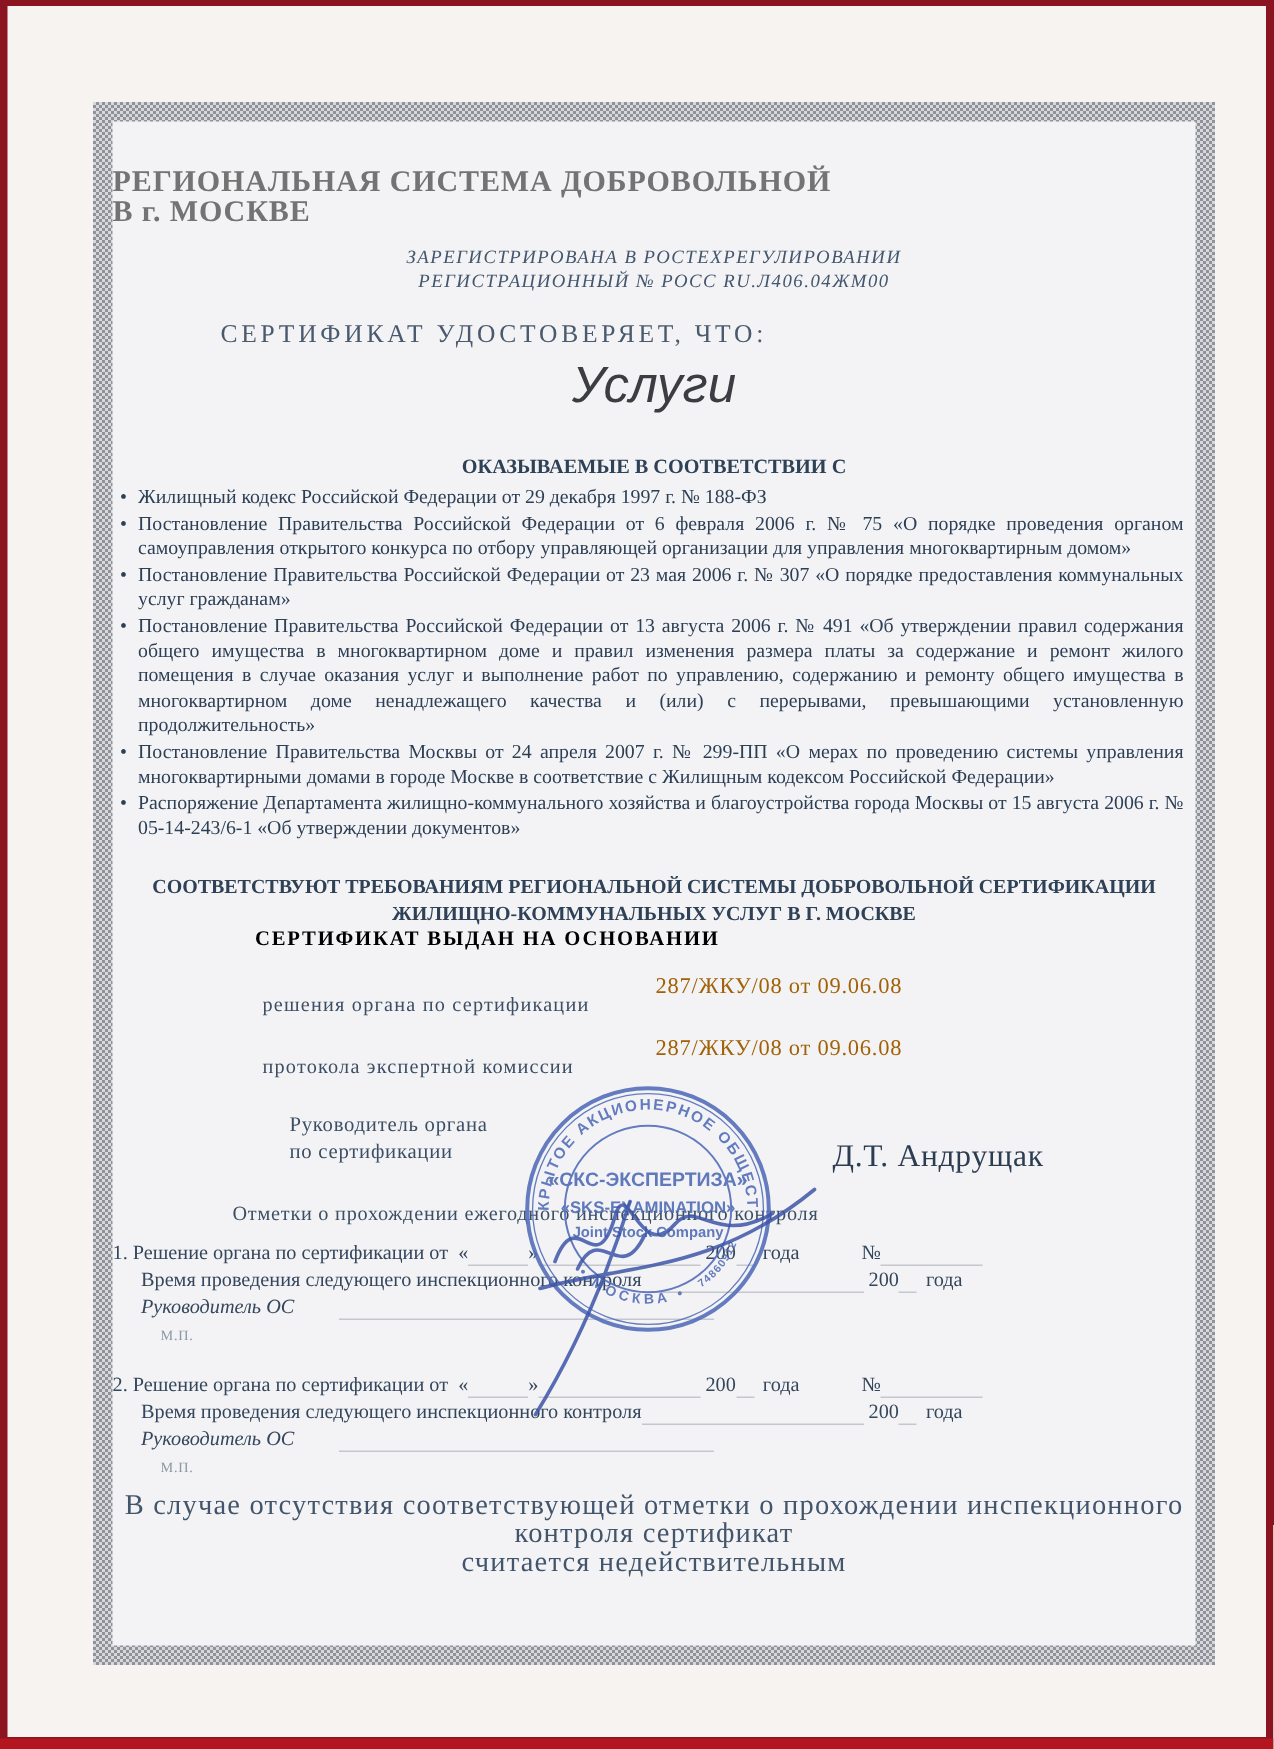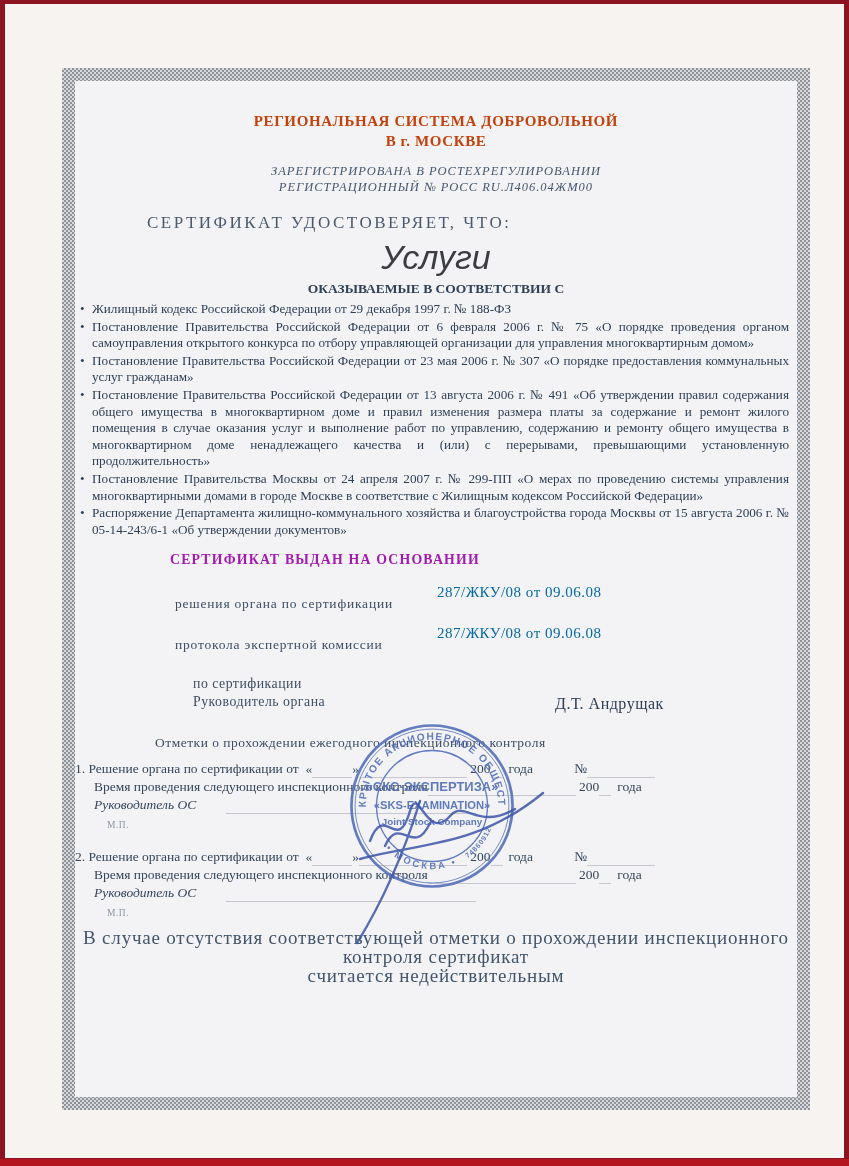--- a/index.html
+++ b/index.html
@@ -9,53 +9,53 @@
   .page-bottom-strip { position:absolute; left:0; bottom:0; width:100%; height:7px; background:#b3161f; }
   .paper { position:absolute; left:5px; top:4px; right:5px; bottom:8px; background:#f7f3f0; }
 
   .frame { position:absolute; left:57px; top:64px; width:748px; height:1042px;
            padding:13px;
            background-image:repeating-conic-gradient(#90929a 0% 25%, #d7d8db 0% 50%);
            background-size:4px 4px; }
   .cert { position:relative; width:100%; height:100%; background:#f3f3f5; color:#2e4156; overflow:hidden; }
 
   
-  .header { margin-top:30px; text-align:center; font-weight:bold; font-size:15px;
-            line-height:20px; letter-spacing:0.6px; color:#c2410c; }
+  .header { margin-top:30px; font-weight:bold; font-size:20px;
+            line-height:20px; letter-spacing:0.6px; color:#737373; }
   .reg { margin-top:12px; text-align:center; font-style:italic; font-size:12.5px;
          line-height:16px; letter-spacing:1px; color:#44566d; }
 
   .certifies { margin-top:18px; padding-left:72px; font-size:17px; letter-spacing:2.5px; color:#4a5a6e; }
 
   
   .subject { text-align:center; font-family:"Liberation Sans", sans-serif; font-style:italic; color:#3c3d42; }
   .subject .l1 { margin-top:2px; font-size:34px; line-height:44px; }
   .subject .l2 { font-size:31px; line-height:42px; word-spacing:12px; }
 
-  .basis-heading { margin-top:2px; text-align:center; font-weight:bold; font-size:13.5px; color:#2e4156; }
+  .basis-heading { margin-top:24px; text-align:center; font-weight:bold; font-size:13.5px; color:#2e4156; }
 
   .bullets { margin-top:4px; padding:0 8px 0 4px; list-style:none; }
   .bullets li { position:relative; padding-left:13px; margin-bottom:1px;
                 font-size:13.2px; line-height:16.6px; text-align:justify; color:#2d3f55; }
   .bullets .marker { position:absolute; left:1px; top:0; }
 
   .conformity { margin-top:22px; text-align:center; font-weight:bold; font-size:13.3px;
                 line-height:18px; color:#2e4156; }
 
-  .issued-heading { margin-top:14px; padding-left:95px; font-weight:bold; font-size:13.8px;
-                    letter-spacing:1.2px; color:#a21caf; }
+  .issued-heading { padding-left:95px; font-weight:bold; font-size:13.8px;
+                    letter-spacing:1.2px; color:#000000; }
 
   .issue-row { display:flex; margin-top:16px; padding-left:100px; font-size:13.5px; letter-spacing:0.8px; }
   .issue-row.second { margin-top:13px; }
   .issue-row .lbl { width:262px; color:#3c4e64;margin-top:12px; }
-  .issue-row .val { font-size:15px; letter-spacing:0.5px; color:#0369a1; }
+  .issue-row .val { font-size:15px; letter-spacing:0.5px; color:#a16207; }
 
   .head-block { margin-top:22px; padding-left:118px; font-size:13.8px; line-height:18px;
                 letter-spacing:0.5px; color:#3c4e64; position:relative; }
-  .head-name { position:absolute; left:480px; top:20px; font-size:16px; color:#2c3d52; }
+  .head-name { position:absolute; left:480px; top:20px; font-size:21px; color:#2c3d52; }
 
   .stamp-wrap { position:absolute; left:272px; top:640px; width:170px; height:170px; opacity:0.9; }
   .sig-wrap { position:absolute; left:240px; top:650px; width:260px; height:220px; pointer-events:none; }
 
   .insp-heading { margin-top:24px; padding-left:80px; font-size:13.5px; letter-spacing:0.5px; color:#3c4e64; }
 
   .insp-item { margin-top:9px; font-size:13.5px; line-height:18px; color:#34465c; }
   .insp-item .indent { padding-left:19px; }
   .insp-line span { display:inline-block; }
   .blank { border-bottom:1px solid #c4c8ce; height:13px; vertical-align:bottom; }
@@ -101,35 +101,39 @@
 
         <ul class="bullets">
           <li><span class="marker">•</span><span>Жилищный кодекс Российской Федерации от 29 декабря 1997 г. № 188-ФЗ</span></li>
           <li><span class="marker">•</span><span>Постановление Правительства Российской Федерации от 6 февраля 2006 г. № 75 «О порядке проведения органом самоуправления открытого конкурса по отбору управляющей организации для управления многоквартирным домом»</span></li>
           <li><span class="marker">•</span><span>Постановление Правительства Российской Федерации от 23 мая 2006 г. № 307 «О порядке предоставления коммунальных услуг гражданам»</span></li>
           <li><span class="marker">•</span><span>Постановление Правительства Российской Федерации от 13 августа 2006 г. № 491 «Об утверждении правил содержания общего имущества в многоквартирном доме и правил изменения размера платы за содержание и ремонт жилого помещения в случае оказания услуг и выполнение работ по управлению, содержанию и ремонту общего имущества в многоквартирном доме ненадлежащего качества и (или) с перерывами, превышающими установленную продолжительность»</span></li>
           <li><span class="marker">•</span><span>Постановление Правительства Москвы от 24 апреля 2007 г. № 299-ПП «О мерах по проведению системы управления многоквартирными домами в городе Москве в соответствие с Жилищным кодексом Российской Федерации»</span></li>
           <li><span class="marker">•</span><span>Распоряжение Департамента жилищно-коммунального хозяйства и благоустройства города Москвы от 15 августа 2006 г. № 05-14-243/6-1 «Об утверждении документов»</span></li>
         </ul>
 
+        <div class="conformity">
+          <div>СООТВЕТСТВУЮТ ТРЕБОВАНИЯМ РЕГИОНАЛЬНОЙ СИСТЕМЫ ДОБРОВОЛЬНОЙ СЕРТИФИКАЦИИ</div>
+          <div>ЖИЛИЩНО-КОММУНАЛЬНЫХ УСЛУГ В Г. МОСКВЕ</div>
+        </div>
 
         <div class="issued-heading">СЕРТИФИКАТ ВЫДАН НА ОСНОВАНИИ</div>
 
         <div class="issue-row">
           <span class="lbl">решения органа по сертификации</span>
           <span class="val">287/ЖКУ/08 от 09.06.08</span>
         </div>
         <div class="issue-row second">
           <span class="lbl">протокола экспертной комиссии</span>
           <span class="val">287/ЖКУ/08 от 09.06.08</span>
         </div>
 
         <div class="head-block">
+          <div>Руководитель органа</div>
           <div>по сертификации</div>
-          <div>Руководитель органа</div>
           <div class="head-name">Д.Т. Андрущак</div>
         </div>
 
         <div class="insp-heading">Отметки о прохождении ежегодного инспекционного контроля</div>
 
         <div class="insp-item">
           <div class="insp-line">
             <span>1.</span>&nbsp;<span>Решение органа по сертификации от</span>&nbsp;
             <span>«</span><span class="blank w40"></span><span>»</span><span class="blank w110"></span>
             <span>200</span><span class="blank w12"></span><span class="sp8"></span><span>года</span>

